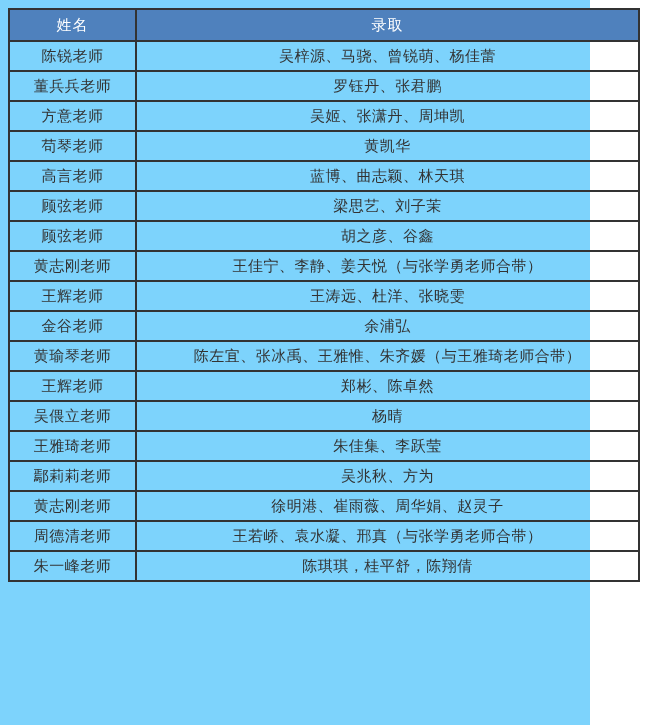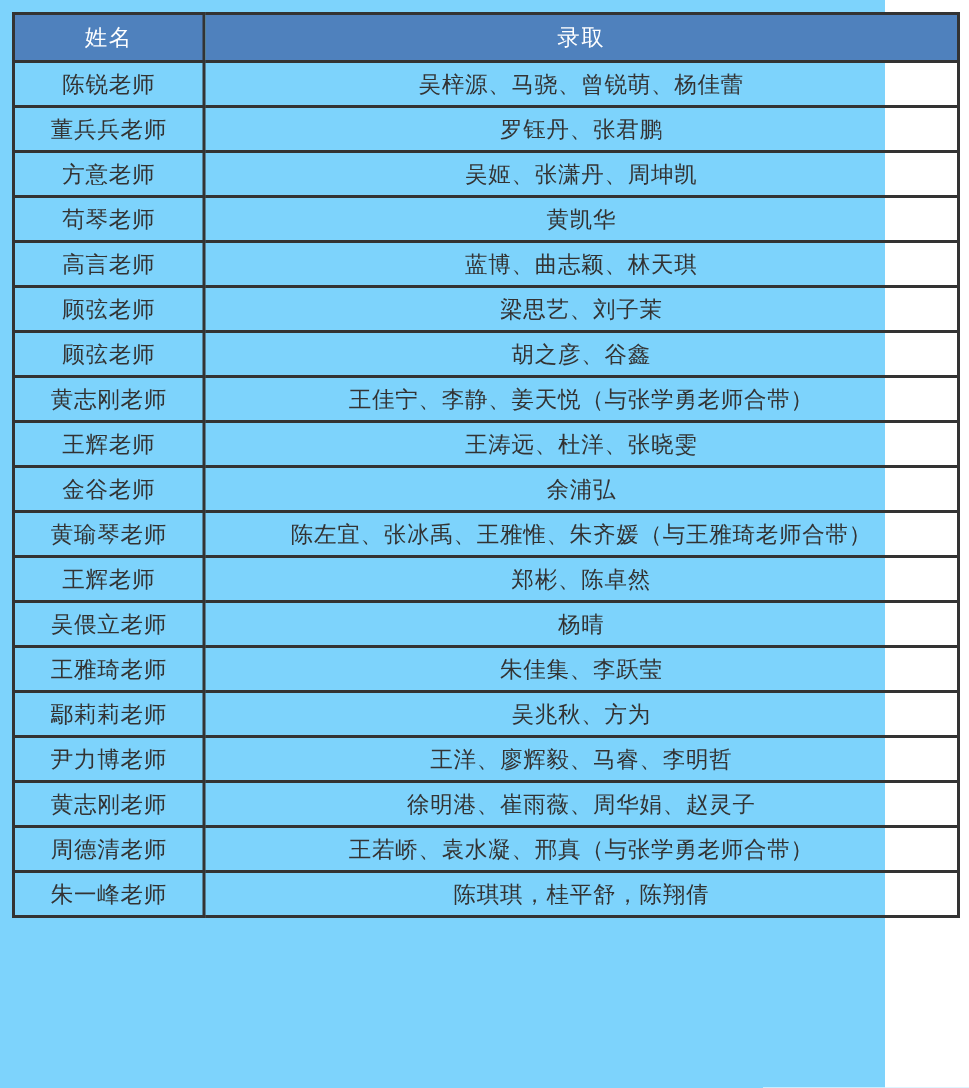--- a/index.html
+++ b/index.html
@@ -118,24 +118,20 @@
         </tr>
         <tr>
           <td>王雅琦老师</td>
           <td>朱佳集、李跃莹</td>
         </tr>
         <tr>
           <td>鄢莉莉老师</td>
           <td>吴兆秋、方为</td>
         </tr>
         <tr>
-          <td>尹力博老师</td>
-          <td>王洋、廖辉毅、马睿、李明哲</td>
-        </tr>
-        <tr>
           <td>黄志刚老师</td>
           <td>徐明港、崔雨薇、周华娟、赵灵子</td>
         </tr>
         <tr>
           <td>周德清老师</td>
           <td>王若峤、袁水凝、邢真（与张学勇老师合带）</td>
         </tr>
         <tr>
           <td>朱一峰老师</td>
           <td>陈琪琪，桂平舒，陈翔倩</td>

